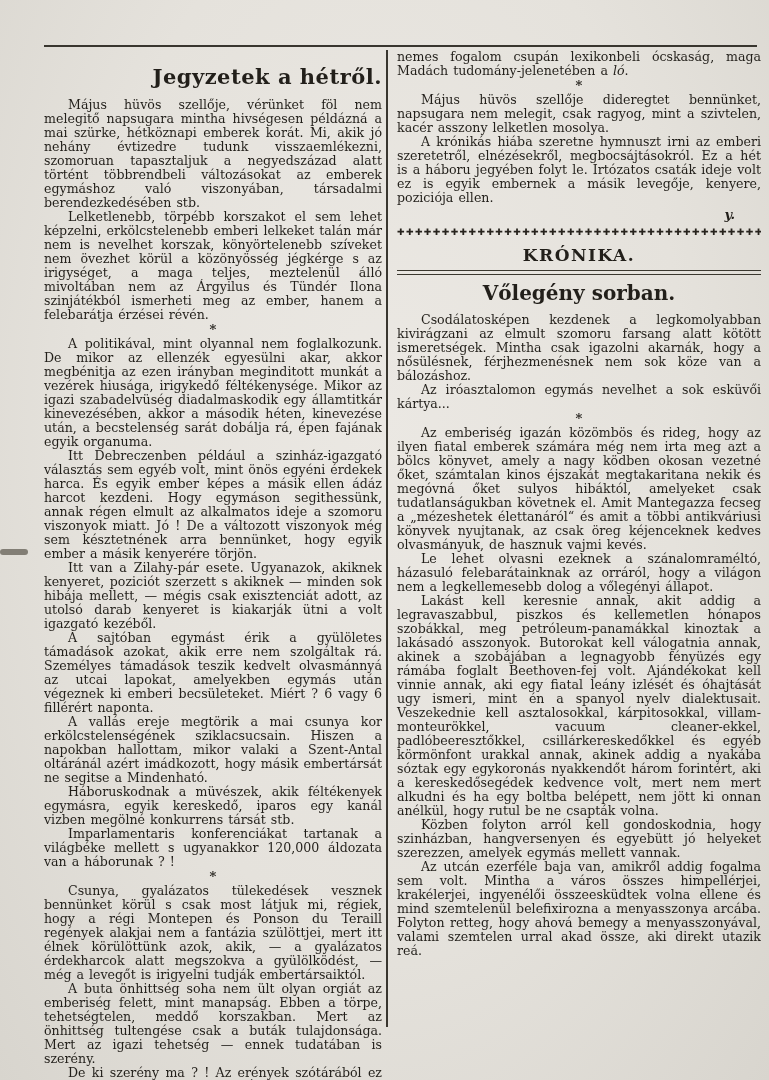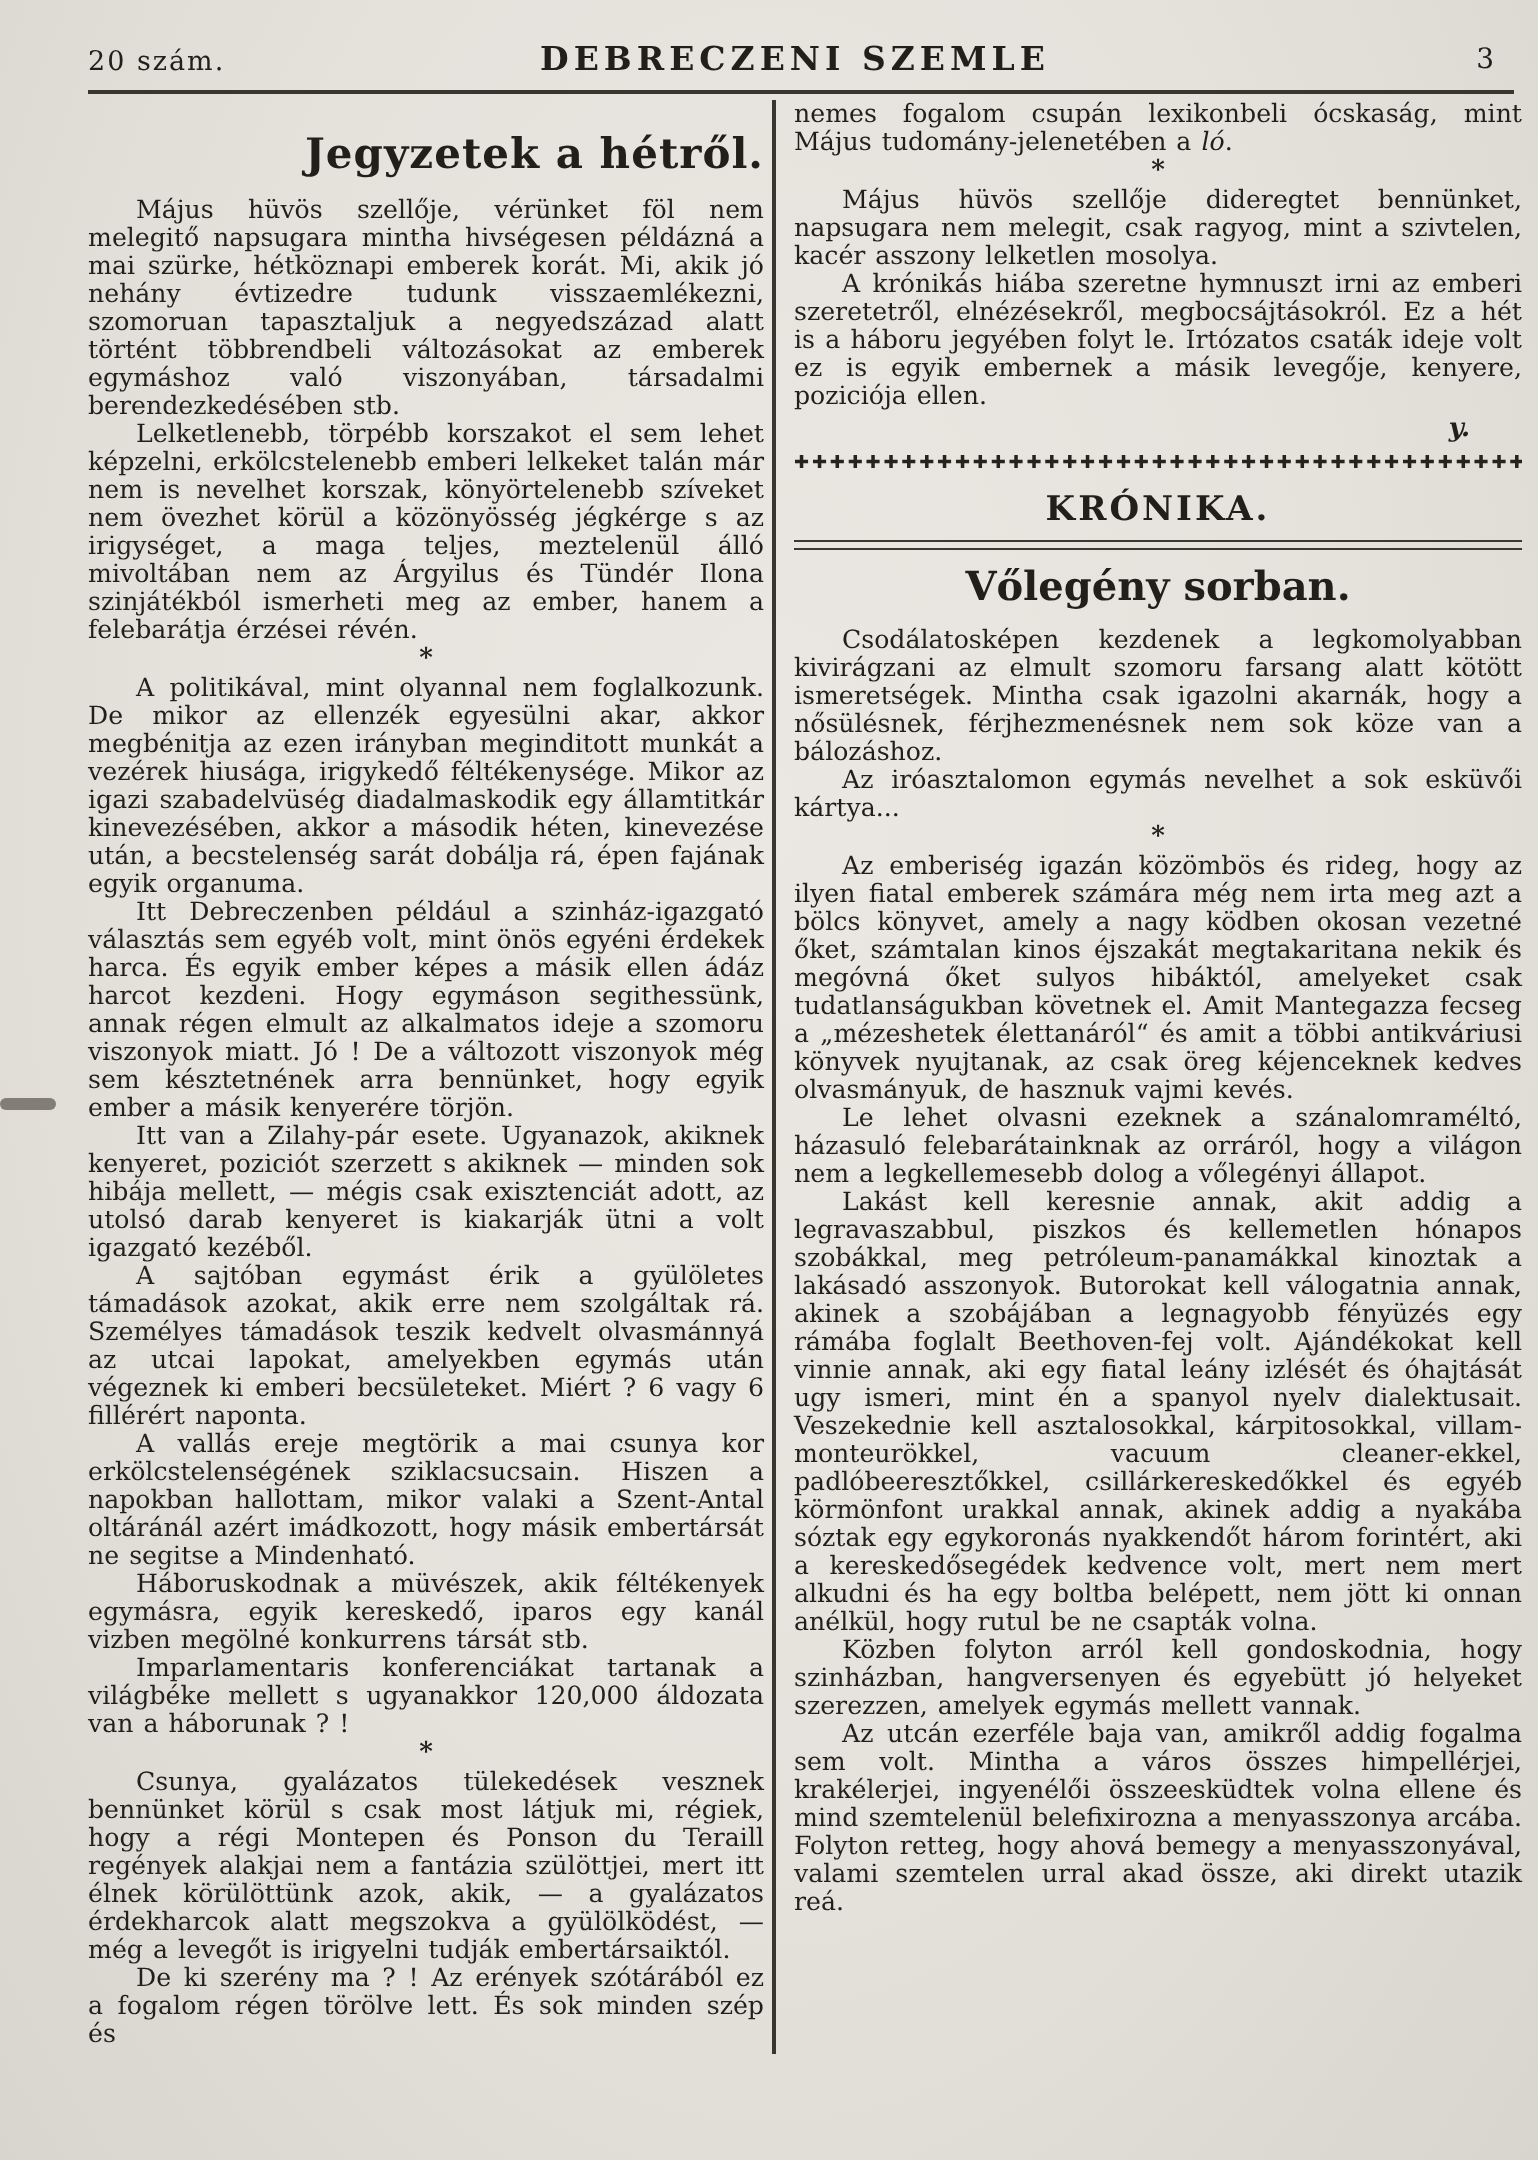--- a/index.html
+++ b/index.html
@@ -30,51 +30,47 @@
   .double-rule{height:3px;border-top:1px solid #3b382f;border-bottom:1px solid #3b382f;margin:0 0 6px;}
   .kronika-subtitle{text-align:center;font-size:20px;font-weight:bold;margin:6px 0 8px;}
   .it{font-style:italic;}
   .scan-dash{position:absolute;left:0;top:549px;width:28px;height:6px;background:#716d64;border-radius:3px;opacity:.85;}
 </style>
 </head>
 <body>
 
 <div class="page">
 
-  <div class="page-header">
-    <span class="issue">20 szám.</span>
-    <span class="journal-title">DEBRECZENI SZEMLE</span>
-    <span class="page-number">3</span>
-  </div>
   <div class="header-rule"></div>
   <div class="scan-dash"></div>
 
   <div class="columns">
 
     <div class="col-left">
       <h1 class="article-title">Jegyzetek a hétről.</h1>
       <p class="body">Május hüvös szellője, vérünket föl nem melegitő napsugara mintha hivségesen példázná a mai szürke, hétköznapi emberek korát. Mi, akik jó nehány évtizedre tudunk visszaemlékezni, szomoruan tapasztaljuk a negyedszázad alatt történt többrendbeli változásokat az emberek egymáshoz való viszonyában, társadalmi berendezkedésében stb.</p>
       <p class="body">Lelketlenebb, törpébb korszakot el sem lehet képzelni, erkölcstelenebb emberi lelkeket talán már nem is nevelhet korszak, könyörtelenebb szíveket nem övezhet körül a közönyösség jégkérge s az irigységet, a maga teljes, meztelenül álló mivoltában nem az Árgyilus és Tündér Ilona szinjátékból ismerheti meg az ember, hanem a felebarátja érzései révén.</p>
       <p class="sep-star">*</p>
       <p class="body">A politikával, mint olyannal nem foglalkozunk. De mikor az ellenzék egyesülni akar, akkor megbénitja az ezen irányban meginditott munkát a vezérek hiusága, irigykedő féltékenysége. Mikor az igazi szabadelvüség diadalmaskodik egy államtitkár kinevezésében, akkor a második héten, kinevezése után, a becstelenség sarát dobálja rá, épen fajának egyik organuma.</p>
       <p class="body">Itt Debreczenben például a szinház-igazgató választás sem egyéb volt, mint önös egyéni érdekek harca. És egyik ember képes a másik ellen ádáz harcot kezdeni. Hogy egymáson segithessünk, annak régen elmult az alkalmatos ideje a szomoru viszonyok miatt. Jó ! De a változott viszonyok még sem késztetnének arra bennünket, hogy egyik ember a másik kenyerére törjön.</p>
       <p class="body">Itt van a Zilahy-pár esete. Ugyanazok, akiknek kenyeret, poziciót szerzett s akiknek — minden sok hibája mellett, — mégis csak exisztenciát adott, az utolsó darab kenyeret is kiakarják ütni a volt igazgató kezéből.</p>
       <p class="body">A sajtóban egymást érik a gyülöletes támadások azokat, akik erre nem szolgáltak rá. Személyes támadások teszik kedvelt olvasmánnyá az utcai lapokat, amelyekben egymás után végeznek ki emberi becsületeket. Miért ? 6 vagy 6 fillérért naponta.</p>
       <p class="body">A vallás ereje megtörik a mai csunya kor erkölcstelenségének sziklacsucsain. Hiszen a napokban hallottam, mikor valaki a Szent-Antal oltáránál azért imádkozott, hogy másik embertársát ne segitse a Mindenható.</p>
       <p class="body">Háboruskodnak a müvészek, akik féltékenyek egymásra, egyik kereskedő, iparos egy kanál vizben megölné konkurrens társát stb.</p>
       <p class="body">Imparlamentaris konferenciákat tartanak a világbéke mellett s ugyanakkor 120,000 áldozata van a háborunak ? !</p>
       <p class="sep-star">*</p>
       <p class="body">Csunya, gyalázatos tülekedések vesznek bennünket körül s csak most látjuk mi, régiek, hogy a régi Montepen és Ponson du Teraill regények alakjai nem a fantázia szülöttjei, mert itt élnek körülöttünk azok, akik, — a gyalázatos érdekharcok alatt megszokva a gyülölködést, — még a levegőt is irigyelni tudják embertársaiktól.</p>
+      <p class="body">A buta önhittség soha nem ült olyan orgiát az emberiség felett, mint manapság. Ebben a törpe, tehetségtelen, meddő korszakban. Mert az önhittség tultengése csak a buták tulajdonsága. Mert az igazi tehetség — ennek tudatában is szerény.</p>
       <p class="body">De ki szerény ma ? ! Az erények szótárából ez a fogalom régen törölve lett. És sok minden szép és</p>
     </div>
 
     <div class="col-divider"></div>
 
     <div class="col-right">
-      <p class="body no-indent"><span>nemes fogalom csupán lexikonbeli ócskaság, mint Május tudomány-jelenetében a </span><span class="it">ló</span><span>.</span></p>
+      <p class="body no-indent"><span>nemes fogalom csupán lexikonbeli ócskaság, maga Madách tudomány-jelenetében a </span><span class="it">ló</span><span>.</span></p>
       <p class="sep-star">*</p>
       <p class="body">Május hüvös szellője dideregtet bennünket, napsugara nem melegit, csak ragyog, mint a szivtelen, kacér asszony lelketlen mosolya.</p>
       <p class="body">A krónikás hiába szeretne hymnuszt irni az emberi szeretetről, elnézésekről, megbocsájtásokról. Ez a hét is a háboru jegyében folyt le. Irtózatos csaták ideje volt ez is egyik embernek a másik levegője, kenyere, poziciója ellen.</p>
       <p class="sig">y.</p>
       <div class="cross-divider">✚✚✚✚✚✚✚✚✚✚✚✚✚✚✚✚✚✚✚✚✚✚✚✚✚✚✚✚✚✚✚✚✚✚✚✚✚✚✚✚✚✚</div>
       <h2 class="kronika-heading">KRÓNIKA.</h2>
       <div class="double-rule"></div>
       <h3 class="kronika-subtitle">Vőlegény sorban.</h3>
       <p class="body">Csodálatosképen kezdenek a legkomolyabban kivirágzani az elmult szomoru farsang alatt kötött ismeretségek. Mintha csak igazolni akarnák, hogy a nősülésnek, férjhezmenésnek nem sok köze van a bálozáshoz.</p>
       <p class="body">Az iróasztalomon egymás nevelhet a sok esküvői kártya...</p>

